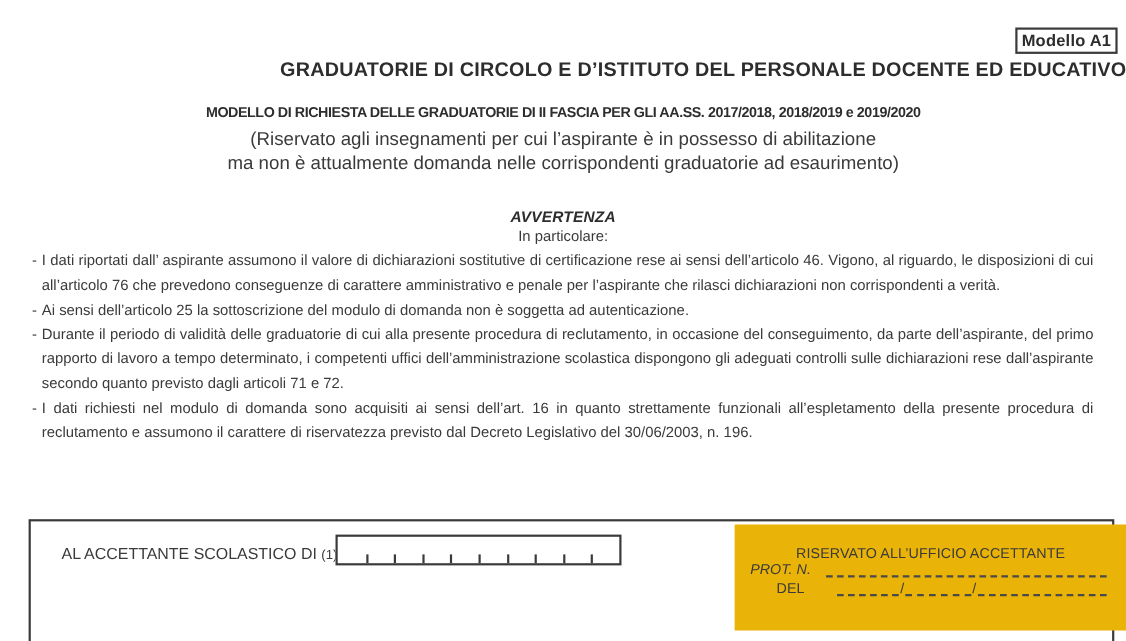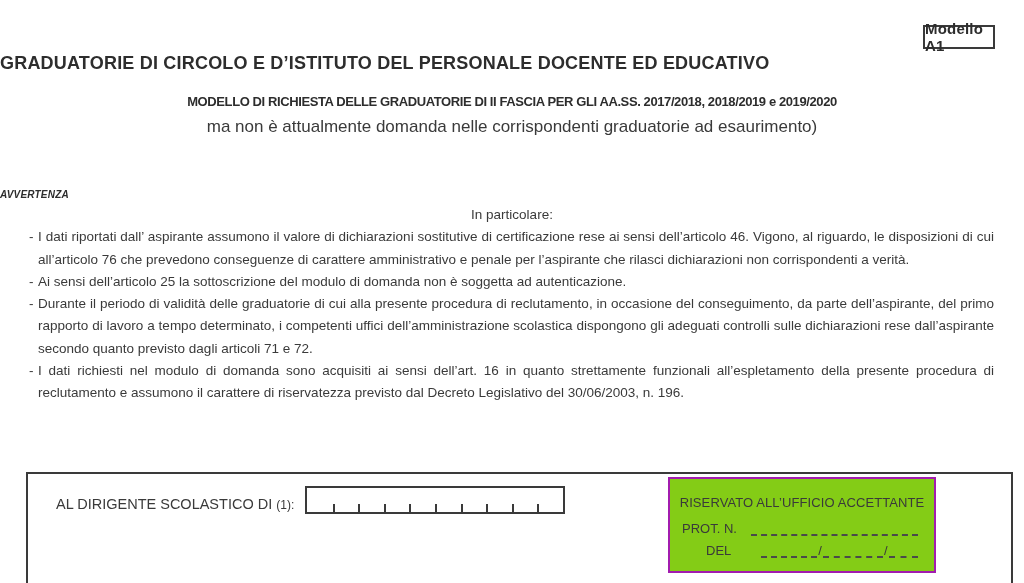--- a/index.html
+++ b/index.html
@@ -8,50 +8,51 @@
     width: 1024px; height: 583px;
     position: relative;
     overflow: hidden;
     font-family: "Liberation Sans", sans-serif;
     color: #333333;
   }
 
   
   .modello-box {
     position: absolute; top: 25px; left: 923px;
-    width: 72px; height: 24px;
+    width: 93px; height: 24px;
     border: 2px solid #3a3a3a;
     display: flex; align-items: center; justify-content: center;
     font-weight: bold; font-size: 15px; color: #2d2d2d;
     letter-spacing: 0.2px;
   }
 
   
   .title-main {
     position: absolute; top: 53px; left: 0; width: 100%;
-    text-align: left;
+    text-align: right;
     font-size: 18px; font-weight: bold; color: #2d2d2d;
     letter-spacing: 0.2px;
   }
   .title-sub {
     position: absolute; top: 94px; left: 0; width: 100%;
     text-align: center;
     font-size: 13px; font-weight: bold; color: #2d2d2d;
     letter-spacing: -0.4px;
   }
   .title-note {
     position: absolute; top: 116px; left: 0; width: 100%;
     text-align: center;
     font-size: 17px; line-height: 21.5px; color: #3a3a3a;
   }
 
   
   .avv-heading {
     position: absolute; top: 189px; left: 0; width: 100%;
-    font-size: 10px; font-weight: bold; font-style: italic; color: #2d2d2d;
+    text-align: center;
+    font-size: 14px; font-weight: bold; font-style: italic; color: #2d2d2d;
     letter-spacing: 0.2px;
   }
   .avv-body {
     position: absolute; top: 204px; left: 30px; width: 964px;
     font-size: 13.5px; line-height: 22.3px; color: #3a3a3a;
   }
   .avv-body p { text-align: justify; }
   .avv-body .inpart { text-align: center; }
   .bullet {
     position: relative; padding-left: 8px; text-align: justify;
@@ -78,36 +79,36 @@
   }
   .comb-tick {
     position: absolute; bottom: 0;
     width: 2px; height: 8px;
     background: #3a3a3a;
   }
 
   
   .office-box {
     position: absolute; left: 668px; top: 477px;
-    width: 268px; height: 96px;
-    border: 2px solid #a21caf;
-    background: #84cc16;
+    width: 356px; height: 96px;
+    border: 2px solid #eab308;
+    background: #eab308;
     font-size: 13px; color: #3a3a3a;
   }
   .office-title {
     margin-top: 16px;
     text-align: center;
     font-size: 13px; letter-spacing: 0.1px; white-space: nowrap;
   }
   .office-row {
     position: absolute; left: 12px; right: 16px;
     display: flex; align-items: flex-end;
   }
-  .office-row.prot { top: 42px; }
-  .office-row.del  { top: 64px; }
+  .office-row.prot { top: 31px; font-style: italic; }
+  .office-row.del  { top: 48px; }
   .office-row .lbl { white-space: nowrap; line-height: 15px; }
   .office-row.del .lbl { margin-left: 24px; }
   .dash {
     border-bottom: 2px dashed #4a4a4a;
     height: 13px;
   }
   .dash.grow { flex: 1; margin-left: 14px; }
   .dash.seg1 { width: 56px; margin-left: 30px; }
   .dash.seg2 { width: 60px; }
   .dash.seg3 { flex: 1; }
@@ -116,38 +117,39 @@
 </head>
 <body>
 
 <div class="modello-box">
   <span>Modello A1</span>
 </div>
 
 <div class="title-main">GRADUATORIE DI CIRCOLO E D’ISTITUTO DEL PERSONALE DOCENTE ED EDUCATIVO</div>
 <div class="title-sub">MODELLO DI RICHIESTA DELLE GRADUATORIE DI II FASCIA PER GLI AA.SS. 2017/2018, 2018/2019 e 2019/2020</div>
 <div class="title-note">
+  <div>(Riservato agli insegnamenti per cui l’aspirante è in possesso di abilitazione</div>
   <div>ma non è attualmente domanda nelle corrispondenti graduatorie ad esaurimento)</div>
 </div>
 
 <div class="avv-heading">AVVERTENZA</div>
 <div class="avv-body">
   <p class="inpart">In particolare:</p>
   <div id="bullet-list">
       <div class="bullet"><span class="marker">-</span><span> I dati riportati dall’ aspirante assumono il valore di dichiarazioni sostitutive di certificazione rese ai sensi dell’articolo 46. Vigono, al riguardo, le disposizioni di cui all’articolo 76 che prevedono conseguenze di carattere amministrativo e penale per l’aspirante che rilasci dichiarazioni non corrispondenti a verità.</span></div>
       <div class="bullet"><span class="marker">-</span><span> Ai sensi dell’articolo 25 la sottoscrizione del modulo di domanda non è soggetta ad autenticazione.</span></div>
       <div class="bullet"><span class="marker">-</span><span> Durante il periodo di validità delle graduatorie di cui alla presente procedura di reclutamento, in occasione del conseguimento, da parte dell’aspirante, del primo rapporto di lavoro a tempo determinato, i competenti uffici dell’amministrazione scolastica dispongono gli adeguati controlli sulle dichiarazioni rese dall’aspirante secondo quanto previsto dagli articoli 71 e 72.</span></div>
       <div class="bullet"><span class="marker">-</span><span> I dati richiesti nel modulo di domanda sono acquisiti ai sensi dell’art. 16 in quanto strettamente funzionali all’espletamento della presente procedura di reclutamento e assumono il carattere di riservatezza previsto dal Decreto Legislativo del 30/06/2003, n. 196.</span></div>
     </div>
 </div>
 
 <div class="outer-box"></div>
 
 <div class="dirigente-label">
-  <span>AL DIRIGENTE SCOLASTICO DI</span>
+  <span>AL ACCETTANTE SCOLASTICO DI</span>
   <span class="ref">(1):</span>
 </div>
 
 <div class="comb-field" id="comb-field">
   <span></span>
 <div class="comb-tick" style="left: 25.6px;"></div><div class="comb-tick" style="left: 51.2px;"></div><div class="comb-tick" style="left: 76.8px;"></div><div class="comb-tick" style="left: 102.4px;"></div><div class="comb-tick" style="left: 128px;"></div><div class="comb-tick" style="left: 153.6px;"></div><div class="comb-tick" style="left: 179.2px;"></div><div class="comb-tick" style="left: 204.8px;"></div><div class="comb-tick" style="left: 230.4px;"></div></div>
 
 <div class="office-box">
   <div class="office-title">RISERVATO ALL’UFFICIO ACCETTANTE</div>
   <div class="office-row prot">

